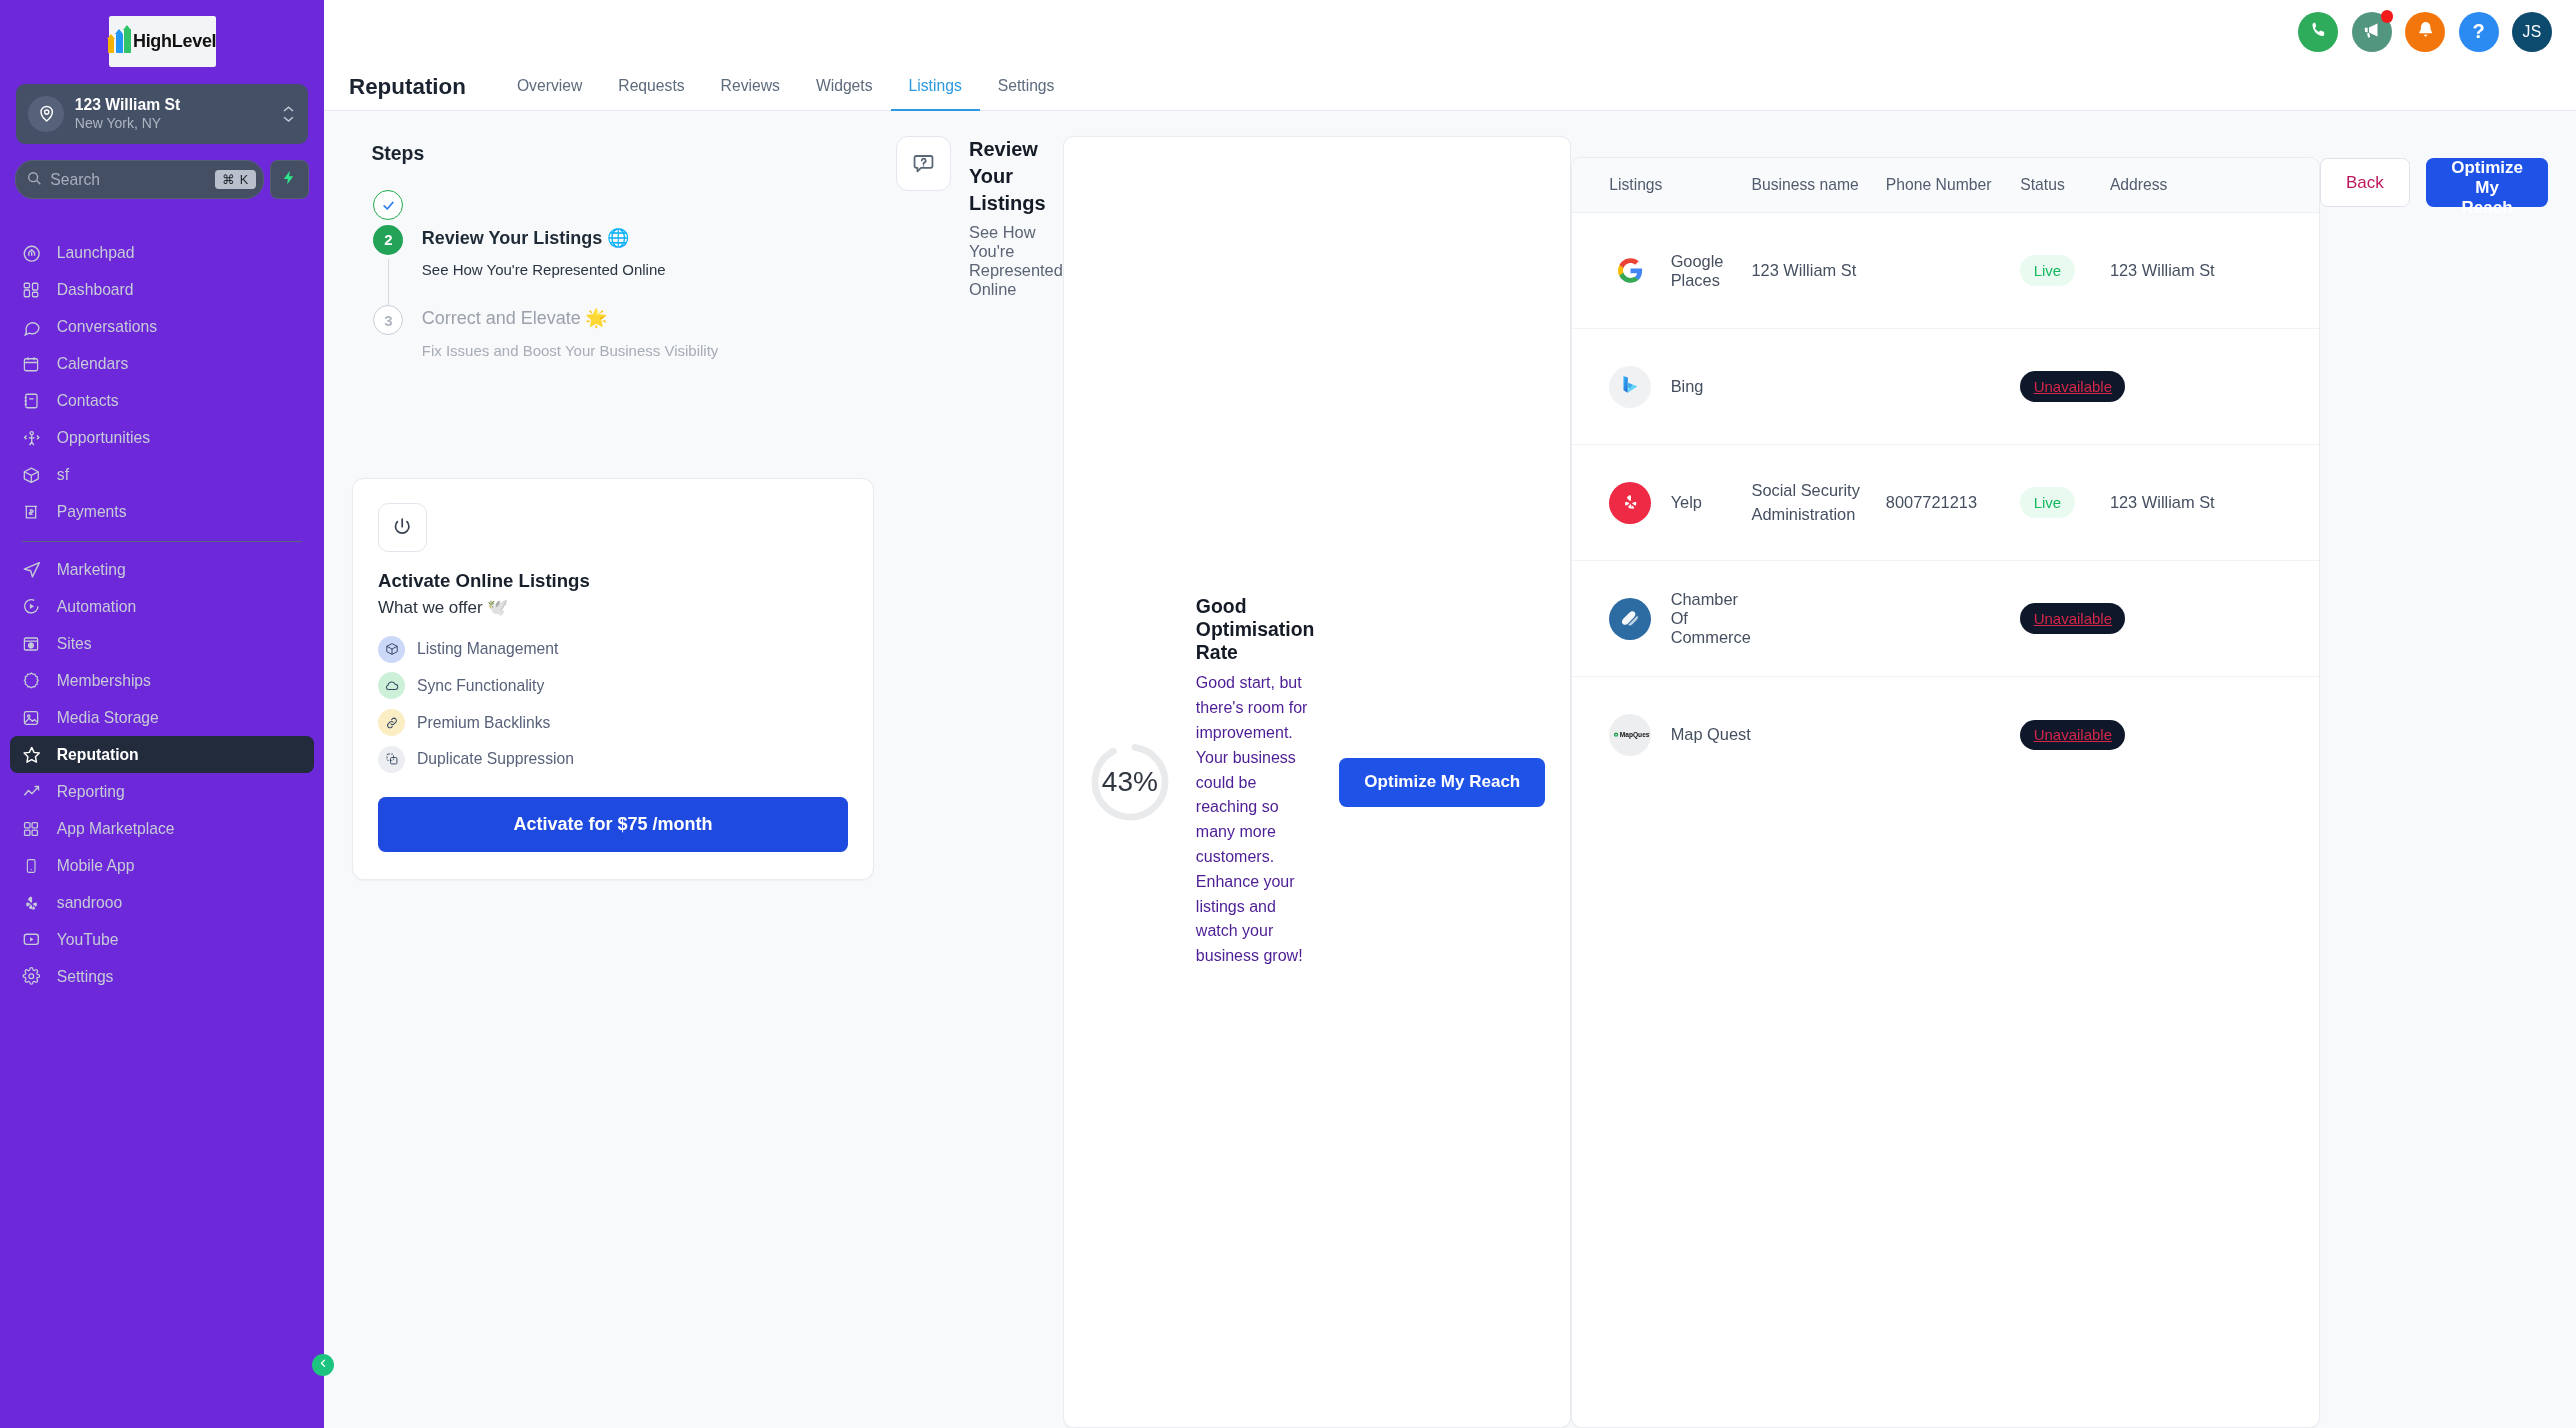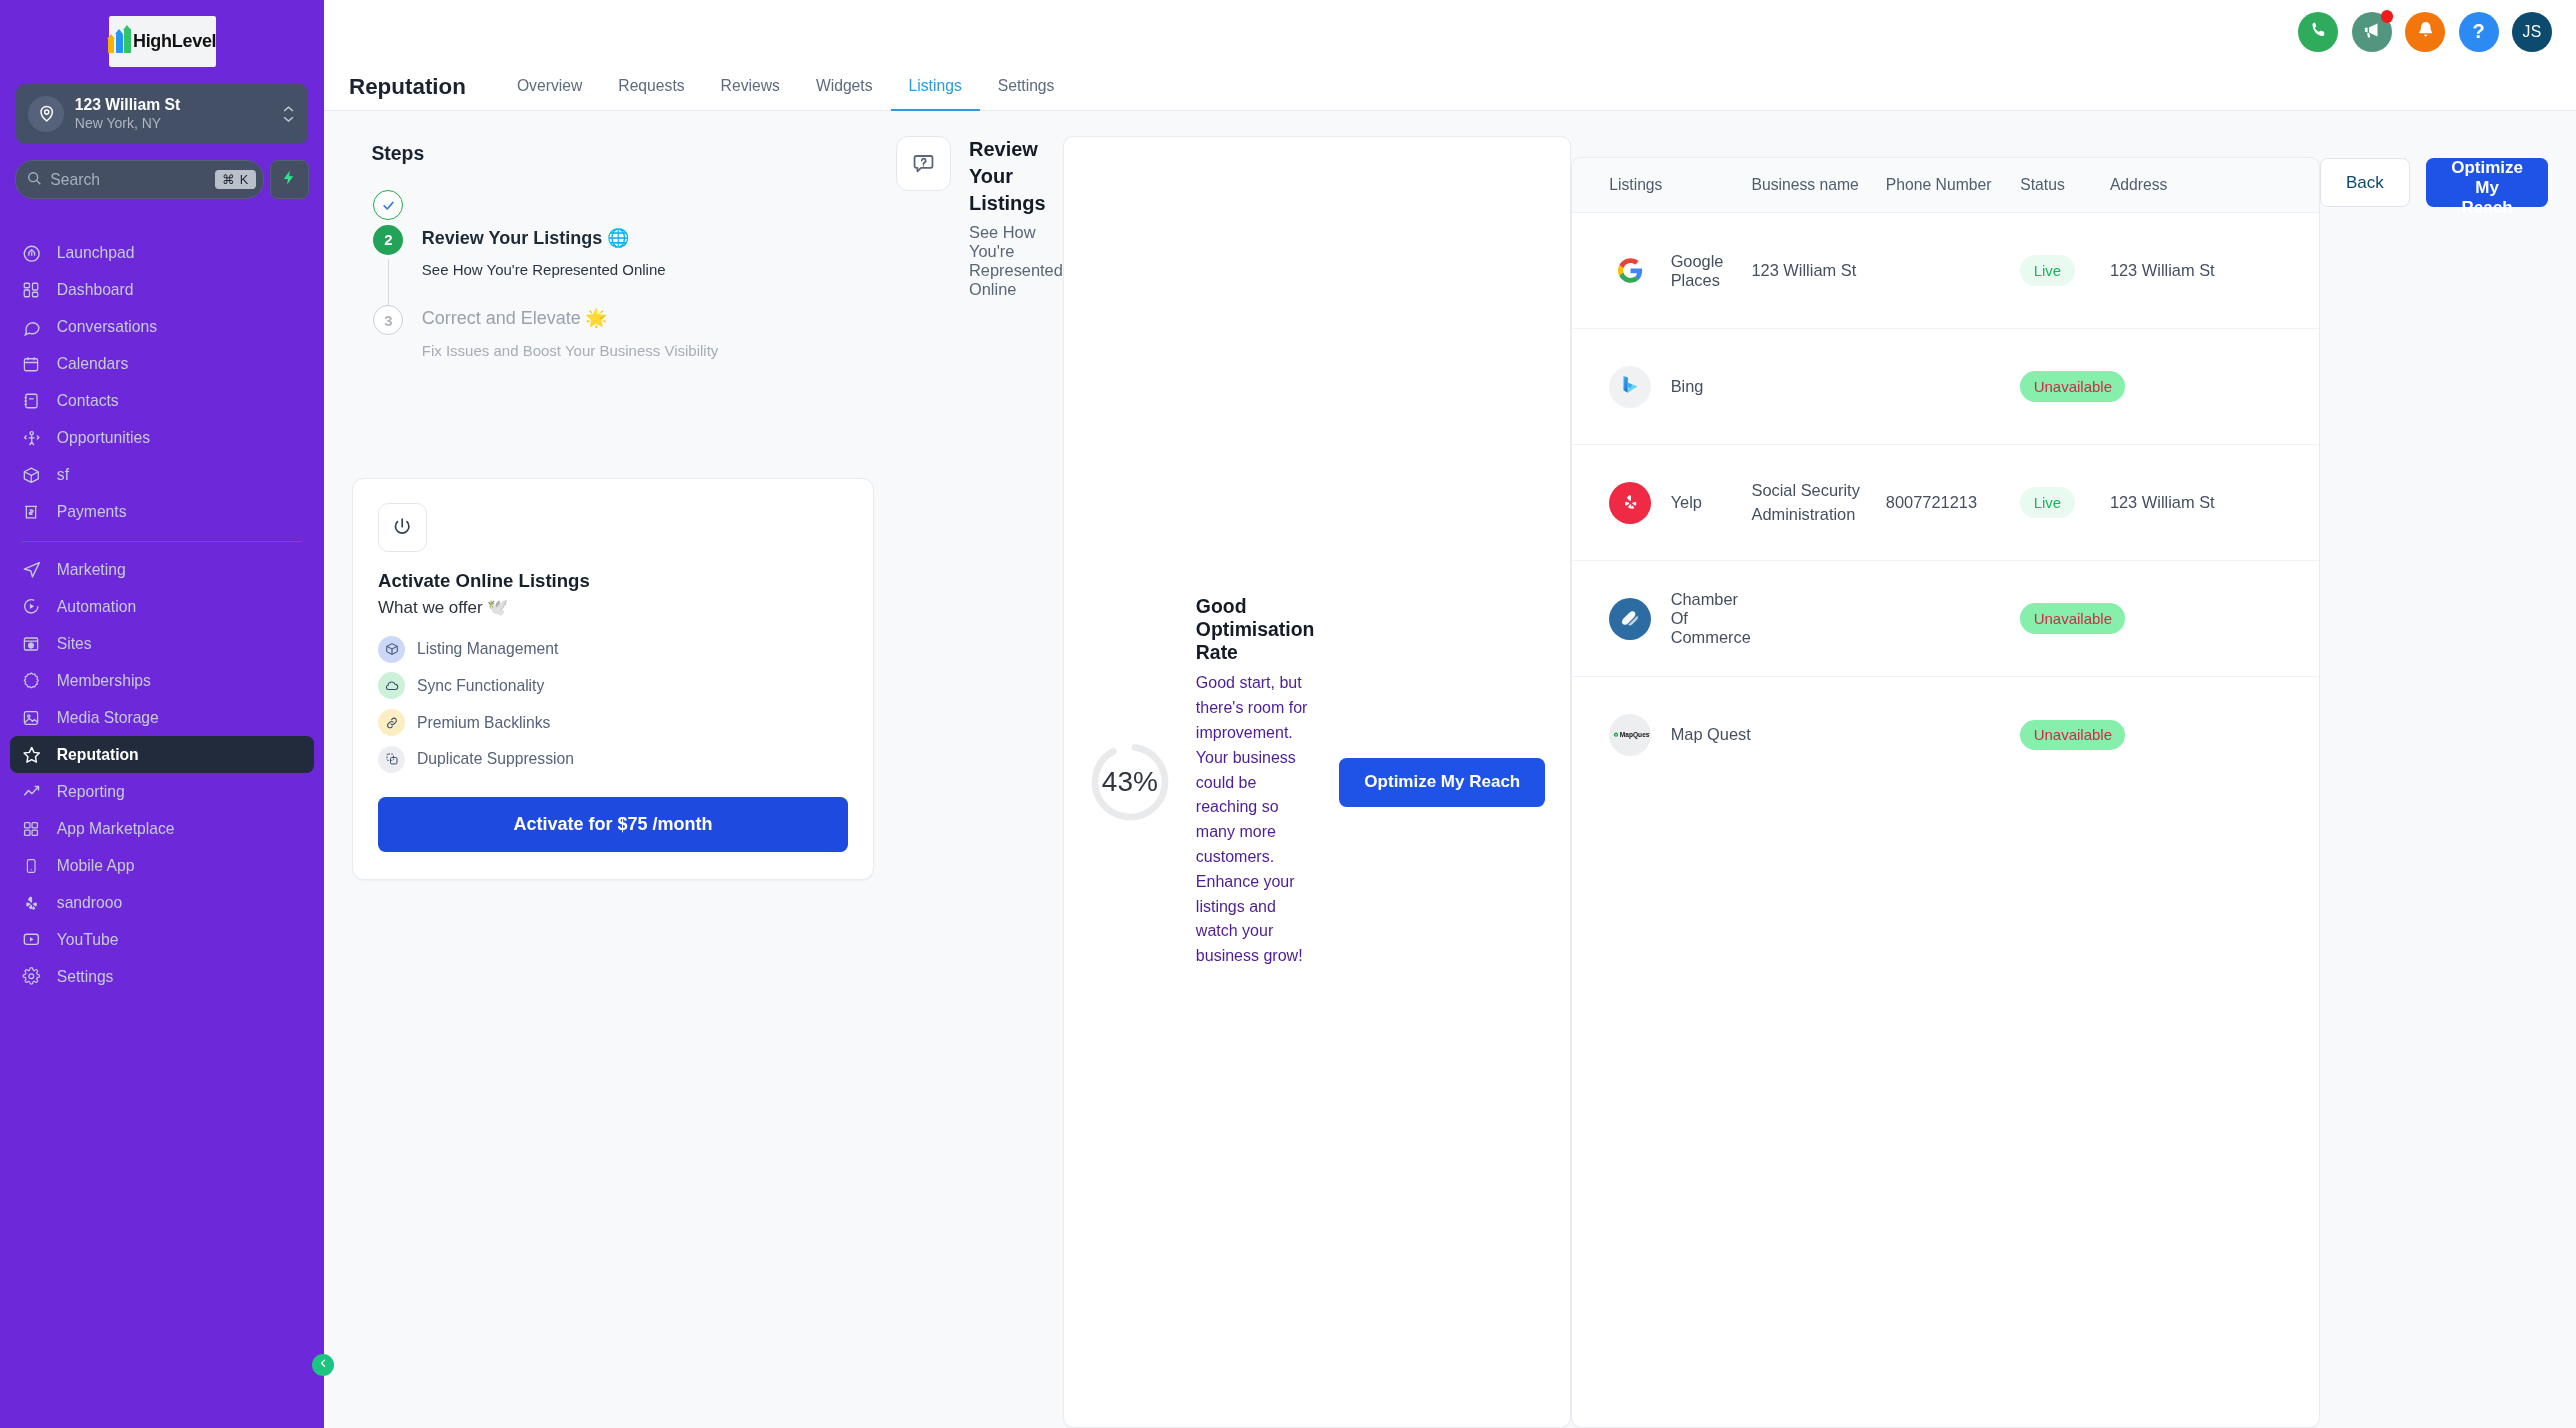--- a/index.html
+++ b/index.html
@@ -210,27 +210,27 @@
   .listing-cell { display:flex; align-items:center; gap:19.4px; }
   .listing-logo { width:42px; height:42px; border-radius:50%; display:flex; align-items:center; justify-content:center; flex:0 0 42px; overflow:hidden;}
   .logo-google { background:#fff; }
   .logo-bing { background:#f0f1f3; }
   .logo-yelp { background:#ee2a44; }
   .logo-city { background:#fff; }
   .logo-chamber { background:#2d6ca2; }
   .logo-mq { background:#eceef0; }
   .badge { display:inline-flex; align-items:center; justify-content:center; border-radius:745px; padding: 6.7px 13.4px; font-size:15px; font-weight:500;}
   .badge.live { background:#e9fbf0; color:#15b75f; }
-  .badge.unavailable { background:#86efac; color:#d6264a; }
+  .badge.unavailable { background:#0f172a; color:#d6264a;text-decoration:underline; }
   .biz-2line { line-height:1.45; }
 
   .footer-actions { display:flex; justify-content:flex-end; gap:16.4px; padding: 22.4px 0 25px 0; }
   .btn-ghost {
     background:#fff; border:0.7px solid #dfe3e9; border-radius:7.5px; height:49px;
-    padding:0 25px; font-size:17px; color:#0c4a6e; cursor:pointer; font-family:inherit;
+    padding:0 25px; font-size:17px; color:#be185d; cursor:pointer; font-family:inherit;
   }
   .btn-primary {
     background:#1f53e8; border:none; border-radius:7.5px; height:49px;
     padding:0 25px; font-size:17px; color:#fff; font-weight:600; cursor:pointer; font-family:inherit;
   }
 </style>
 </head>
 <body>
 
 <div class="app">

